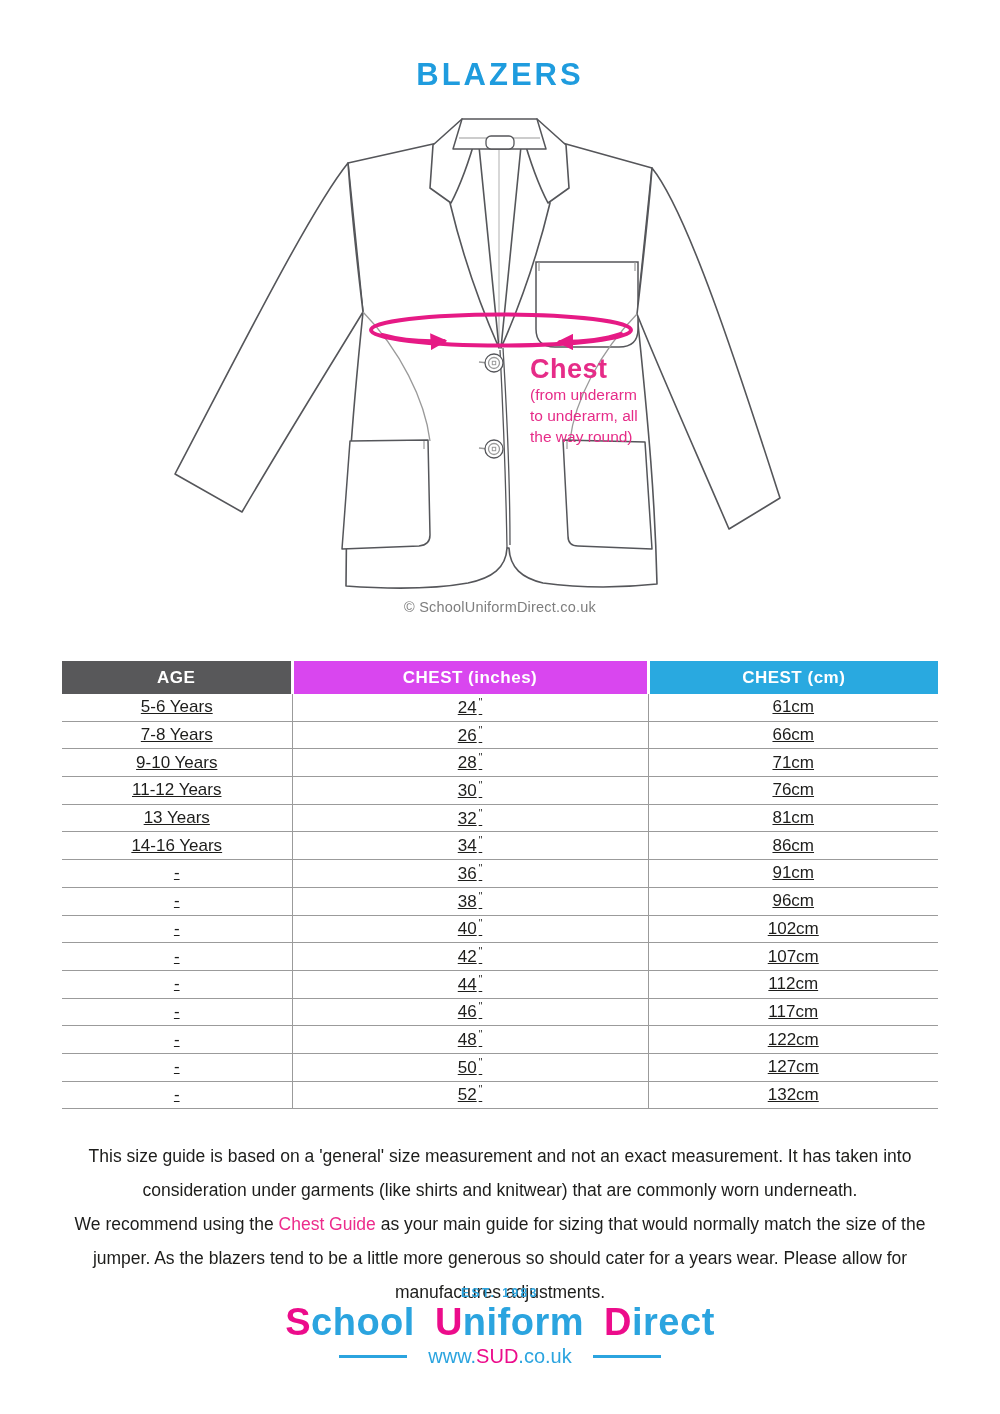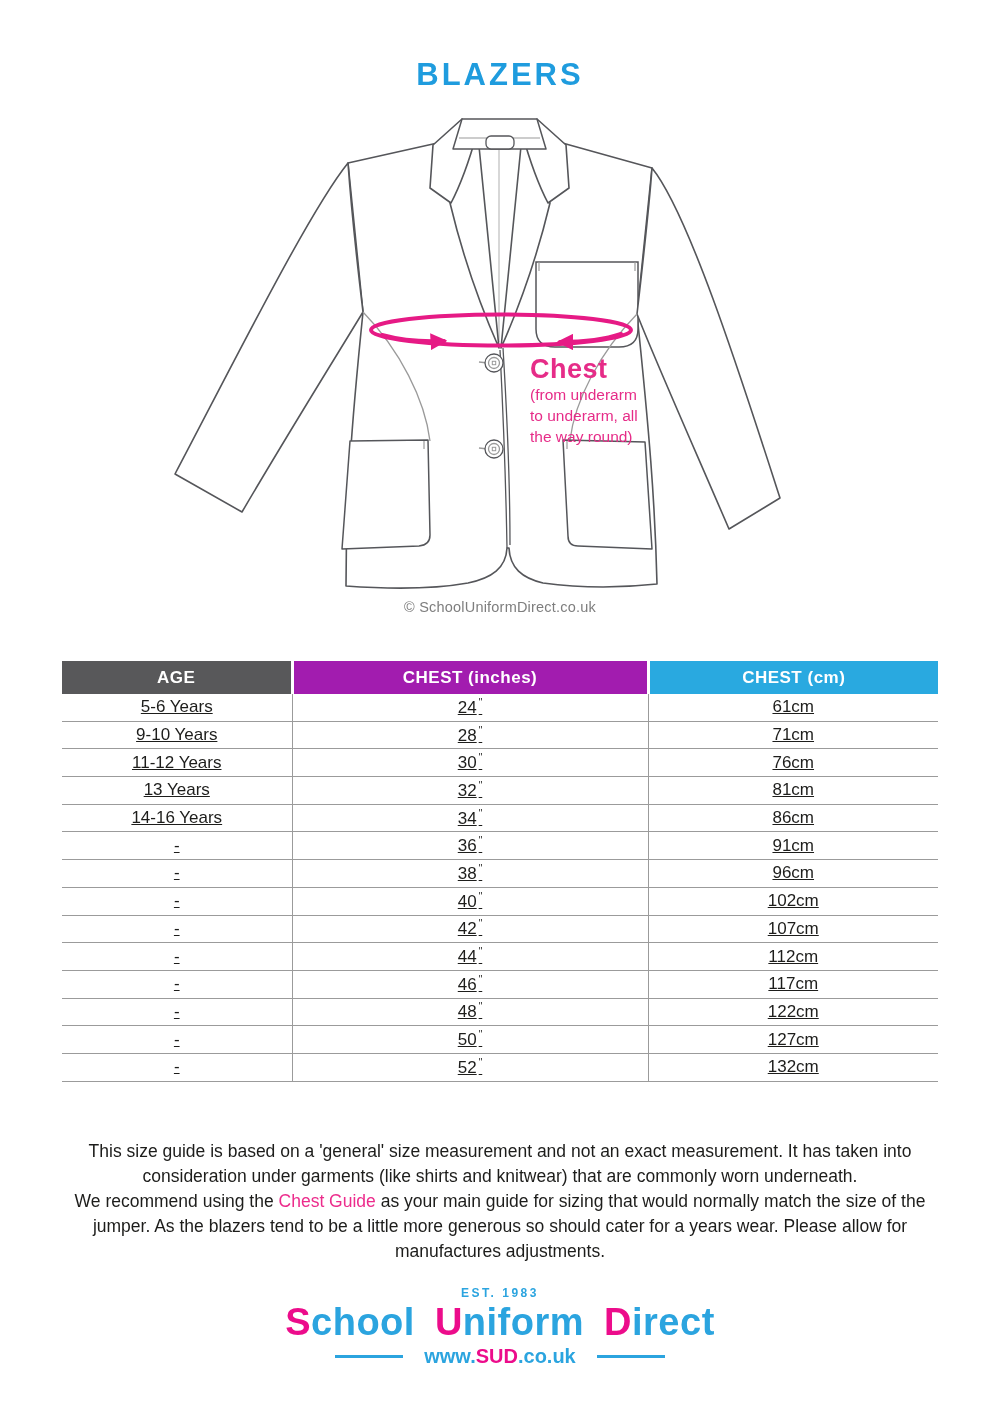--- a/index.html
+++ b/index.html
@@ -27,44 +27,44 @@
   .size-table {
     position:absolute; top:653px; left:62px; width:876px;
     border-collapse:collapse; table-layout:fixed;margin-top:8px;
   }
   .size-table th {
     height:33px; padding:0; color:#ffffff; font-size:17px; font-weight:600;
     letter-spacing:0.5px; text-align:center;
   }
   .size-table th + th { border-left:3px solid #ffffff; }
   .th-age { background:#58585a; }
-  .th-in  { background:#a21caf; }
+  .th-in  { background:#d946ef; }
   .th-cm  { background:#29a9e0; }
   .size-table td {
     height:26.7px; padding:0; text-align:center; font-size:17px;
     border-bottom:1px solid #9b9b9b; color:#1d1d1b;text-decoration:underline;
   }
   .size-table td + td { border-left:1px solid #9b9b9b; }
   .in-mark { font-size:10px; vertical-align:7px; margin-left:2px; }
   
   .notes {
     position:absolute; top:1139px; left:44px; width:912px;
-    text-align:center; font-size:17.5px; line-height:25px; color:#1d1d1b;
+    text-align:center; font-size:17.5px; line-height:34px; color:#1d1d1b;
   }
   .notes p { margin:0; }
   .chest-guide { color:#ec2c8c; }
   
   .logo { position:absolute; top:1286px; left:0; width:100%; text-align:center; }
   .est { font-size:12px; font-weight:bold; letter-spacing:2.5px; color:#2ba4df; margin-bottom:1px; }
   .wordmark { font-size:38px; font-weight:bold; letter-spacing:0.5px; line-height:42px; }
   .wordmark .word { margin:0 10px; white-space:nowrap; }
   .pink { color:#ec0c8b; }
   .blue { color:#2ba4df; }
   .urlline {
-    margin-top:2px; font-size:20px; font-weight:bold;
+    margin-top:2px; font-size:20px; font-weight:normal;
     display:flex; align-items:center; justify-content:center; gap:21px;
   }
   .dash { width:68px; height:2.5px; background:#2ba4df; }
 </style>
 </head>
 <body>
 
 <div class="page">
 
   <h1 class="title">BLAZERS</h1>
@@ -164,20 +164,25 @@
         <th class="th-age">AGE</th>
         <th class="th-in">CHEST (inches)</th>
         <th class="th-cm">CHEST (cm)</th>
       </tr>
     </thead>
     <tbody>
       <tr>
           <td>5-6 Years</td>
           <td><span>24</span><span class="in-mark">"</span></td>
           <td>61cm</td>
+        </tr>
+      <tr>
+          <td>7-8 Years</td>
+          <td><span>26</span><span class="in-mark">"</span></td>
+          <td>66cm</td>
         </tr>
       <tr>
           <td>9-10 Years</td>
           <td><span>28</span><span class="in-mark">"</span></td>
           <td>71cm</td>
         </tr>
       <tr>
           <td>11-12 Years</td>
           <td><span>30</span><span class="in-mark">"</span></td>
           <td>76cm</td>

